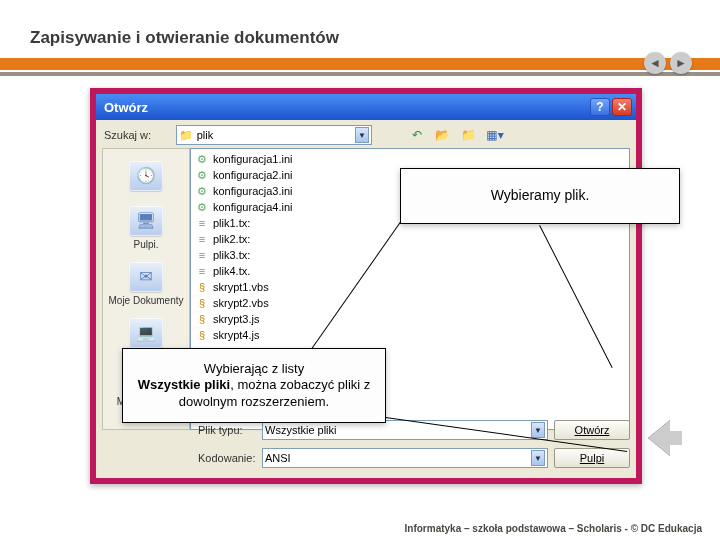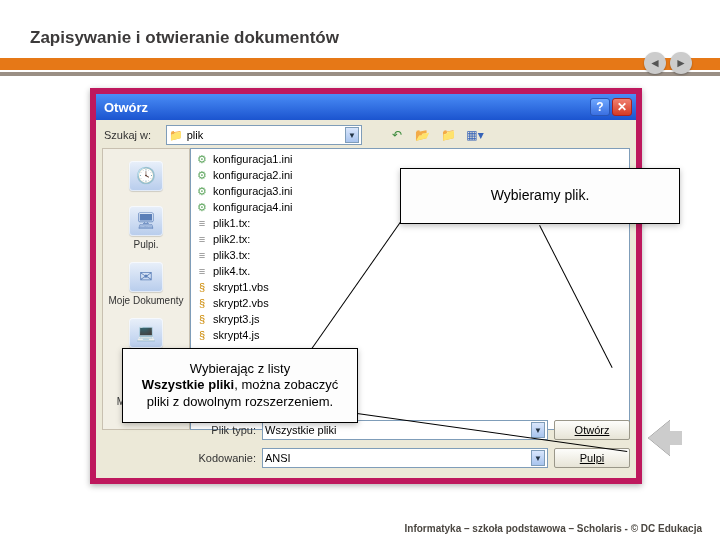--- a/index.html
+++ b/index.html
@@ -44,21 +44,21 @@
   .titlebar-text { color:#fff; font-weight:bold; font-size:13px; padding-left:4px; flex:1; }
   .tb-btn {
     width: 20px; height: 18px; margin-left: 2px;
     border-radius:3px; display:flex; align-items:center; justify-content:center;
     font-size:12px; color:#fff; font-weight:bold;
   }
   .tb-help { background: linear-gradient(#6fa8ff,#3a6fe1); border:1px solid #2a55b3;}
   .tb-close { background: linear-gradient(#f08070,#d43b24); border:1px solid #a22;}
   .lookin-row {
     height: 26px; display:flex; align-items:center;
-    padding: 4px 6px 0 8px; gap:6px; font-size:11px;
+    padding: 4px 6px 0 8px; gap:16px; font-size:11px;
   }
   .lookin-label { width: 56px; color:#333; }
   .lookin-combo {
     flex:0 0 196px; height:20px; background:#fff;
     border:1px solid #7f9db9; display:flex; align-items:center;
     padding:0 2px; gap:4px; font-size:11px;
   }
   .combo-dd {
     width:14px; height:16px;
     background:linear-gradient(#d9e6fc,#a8c4ee);
@@ -92,36 +92,36 @@
   .file-item { display:flex; align-items:center; gap:4px; height:16px; padding:0 2px;}
   .f-icon { width:14px; height:14px; display:flex; align-items:center; justify-content:center; font-size:11px;}
   .ini { color:#6a6; }
   .txt { color:#888; }
   .vbs { color:#c80; }
   .bottom-fields {
     position:absolute; left:6px; right:6px; bottom:8px;
     display:grid; grid-template-columns: 88px 60px 1fr 76px; grid-auto-rows:24px;
     gap:4px 6px; font-size:11px; align-items:center;
   }
-  .bf-label { padding-left:2px; color:#333;text-align:right;}
+  .bf-label { padding-left:2px; color:#333;}
   .bf-combo { height:20px; background:#fff; border:1px solid #7f9db9; display:flex; align-items:center; padding:0 2px; font-size:11px;}
   .dlg-btn {
     height:20px; background:linear-gradient(#fdfdfb,#e7e4d6);
     border:1px solid #9a9789; border-radius:2px;
     display:flex; align-items:center; justify-content:center;
     font-size:11px; text-decoration:underline;
   }
   .callout {
     position:absolute; background:#fdfdfd;
     border:1px solid #000; box-shadow:0 2px 6px rgba(0,0,0,.25);
     font-size:14px; text-align:center; padding:18px 10px;
     line-height:1.25;
   }
   .callout1 { left:400px; top:168px; width:280px; }
-  .callout2 { left:122px; top:348px; width:236px; font-size:13px; padding:12px 8px;}
+  .callout2 { left:122px; top:348px; width:264px; font-size:13px; padding:12px 8px;}
   .open-arrow {
     position:absolute; left:648px; top:420px;
     width:34px; height:36px;
   }
   .open-arrow-shape {
     width:0; height:0;
     border-top:18px solid transparent;
     border-bottom:18px solid transparent;
     border-right:22px solid #ccc;
     position:absolute; left:0; top:0;

